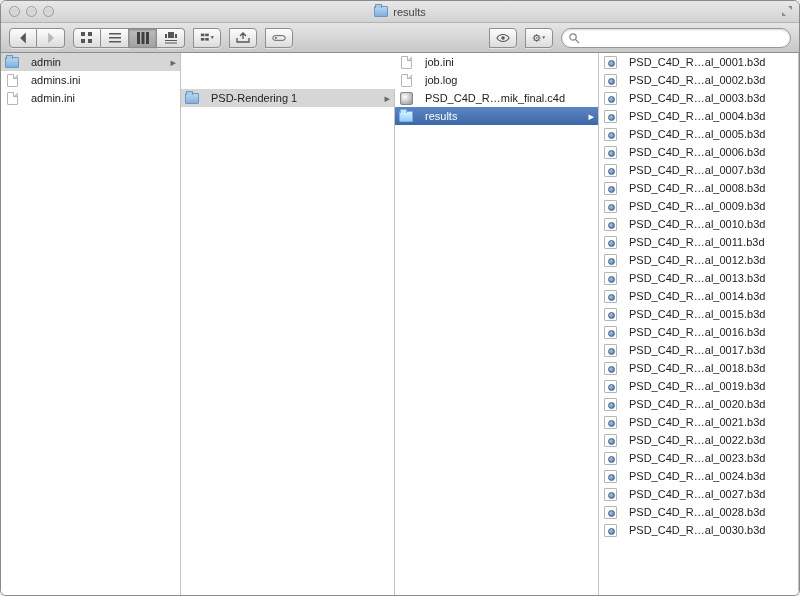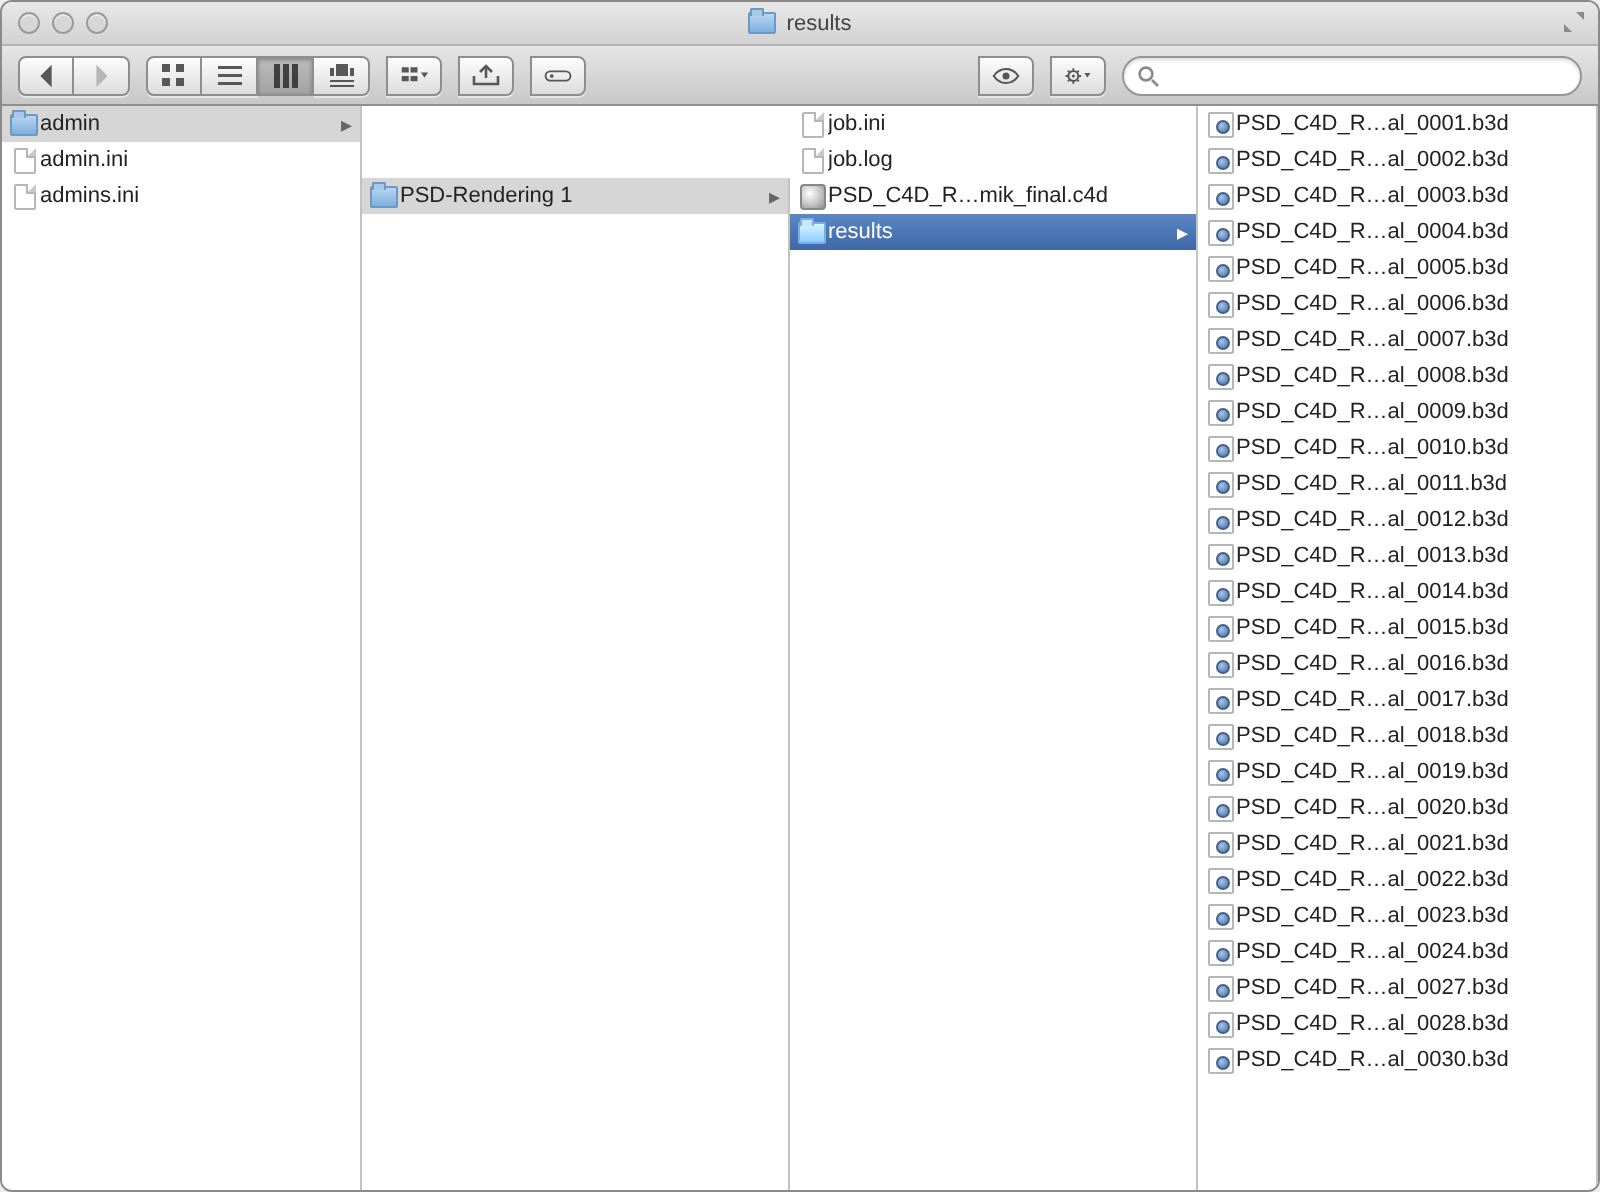--- a/index.html
+++ b/index.html
@@ -18,21 +18,21 @@
 .btngrp .btn:first-child { border-radius: 4px 0 0 4px; }
 .btngrp .btn:last-child { border-radius: 0 4px 4px 0; }
 .btn.active { background: linear-gradient(#bcbcbc,#a3a3a3); box-shadow: inset 0 1px 2px rgba(0,0,0,.3); }
 .btn svg { width: 14px; height: 14px; }
 .spacer { flex: 1; }
 .search { width: 230px; height: 20px; border: 1px solid #969696; border-radius: 10px; background: #fff; display: flex; align-items: center; padding: 0 6px; gap: 4px; box-shadow: inset 0 1px 2px rgba(0,0,0,.15); }
 .search input { border: none; outline: none; flex: 1; font-size: 11px; background: transparent; }
 .columns { display: flex; height: calc(100% - 52px); background: #fff; }
 .col { border-right: 1px solid #c2c2c2; overflow-y: auto; overflow-x: hidden; position: relative; }
 .col1 { width: 180px; } .col2 { width: 214px; margin-top: 36px; } .col3 { width: 204px; } .col4 { flex: 1; }
-.row { height: 18px; display: flex; align-items: center; padding: 0 4px; gap: 1px; white-space: nowrap; color: #222; cursor: default; position: relative; }
+.row { height: 18px; display: flex; align-items: center; padding: 0 4px; gap: 12px; white-space: nowrap; color: #222; cursor: default; position: relative; }
 .row.sel-dim { background: #d6d6d6; }
 .row.sel-strong { background: linear-gradient(#5b87c4,#3e68a7); color: #fff; }
 .row.sel-strong .folder-icon { filter: brightness(1.15); }
 .chev { margin-left: auto; color: #9a9a9a; }
 .row.sel-dim .chev { color: #666; }
 .row.sel-strong .chev { color: #fff; }
 .ficon { width: 14px; height: 14px; display: inline-flex; align-items: center; justify-content: center; }
 .doc-icon { width: 11px; height: 13px; background: #fff; border: 1px solid #b6b6b6; border-radius: 1px; position: relative; }
 .doc-icon::before { content: ""; position: absolute; top: -1px; right: -1px; width: 4px; height: 4px; background: linear-gradient(135deg,#fff 48%,#c9c9c9 52%); border-left: 1px solid #b6b6b6; border-bottom: 1px solid #b6b6b6; }
 .c4d-icon { width: 13px; height: 13px; background: radial-gradient(circle at 35% 35%, #fff 0%, #c4c4c4 55%, #8e8e8e 100%); border: 1px solid #888; border-radius: 2px; }
@@ -175,27 +175,27 @@
         <span class="ficon">
           <span class="folder-icon"></span>
         </span>
         <span class="txt">admin</span>
         <span class="chev">▸</span>
       </div>
       <div class="row">
         <span class="ficon">
           <span class="doc-icon"></span>
         </span>
+        <span class="txt">admins.ini</span>
+      </div>
+      <div class="row">
+        <span class="ficon">
+          <span class="doc-icon"></span>
+        </span>
         <span class="txt">admin.ini</span>
-      </div>
-      <div class="row">
-        <span class="ficon">
-          <span class="doc-icon"></span>
-        </span>
-        <span class="txt">admins.ini</span>
       </div>
     </div>
   <div class="col col2" id="col1">
       <div class="row sel-dim">
         <span class="ficon">
           <span class="folder-icon"></span>
         </span>
         <span class="txt">PSD-Rendering 1</span>
         <span class="chev">▸</span>
       </div>

